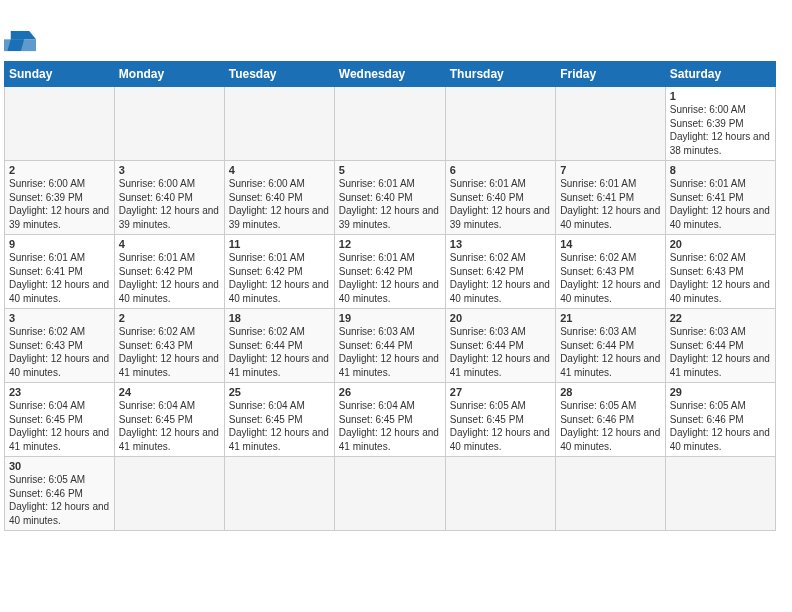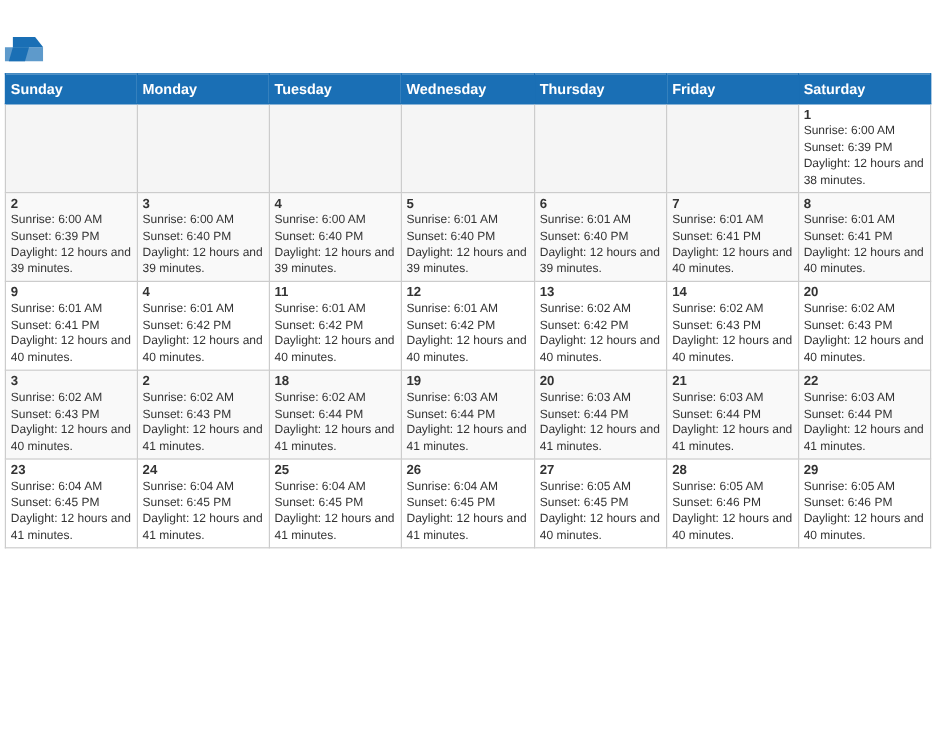--- a/index.html
+++ b/index.html
@@ -337,15 +337,30 @@
 and 40 minutes.</div>
           </td>
           <td>
             <span class="day-num">29</span>
             <div class="day-info">Sunrise: 6:05 AM
 Sunset: 6:46 PM
 Daylight: 12 hours
 and 40 minutes.</div>
           </td>
         </tr>
+        <tr>
+          <td>
+            <span class="day-num">30</span>
+            <div class="day-info">Sunrise: 6:05 AM
+Sunset: 6:46 PM
+Daylight: 12 hours
+and 40 minutes.</div>
+          </td>
+          <td class="empty"></td>
+          <td class="empty"></td>
+          <td class="empty"></td>
+          <td class="empty"></td>
+          <td class="empty"></td>
+          <td class="empty"></td>
+        </tr>
       </tbody>
   </table>
 </div>
 
 </body></html>

